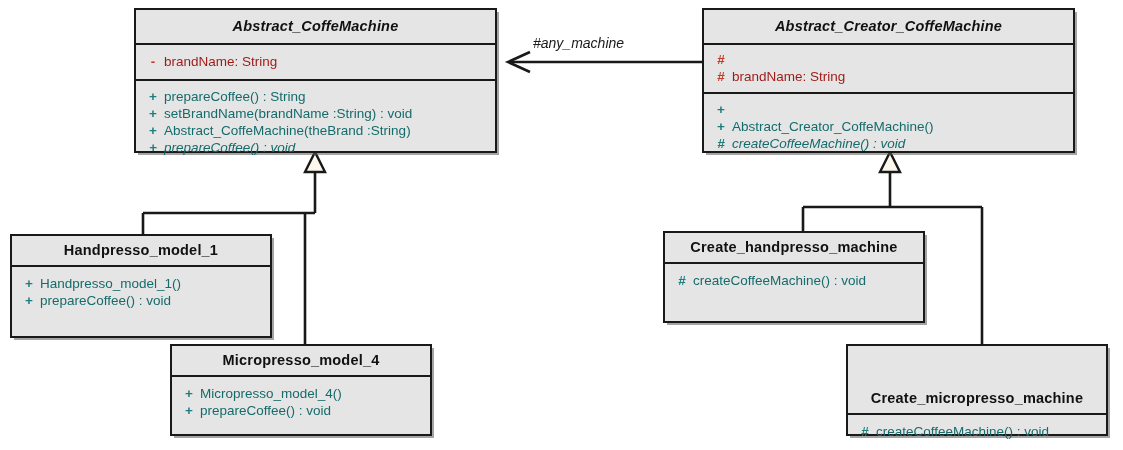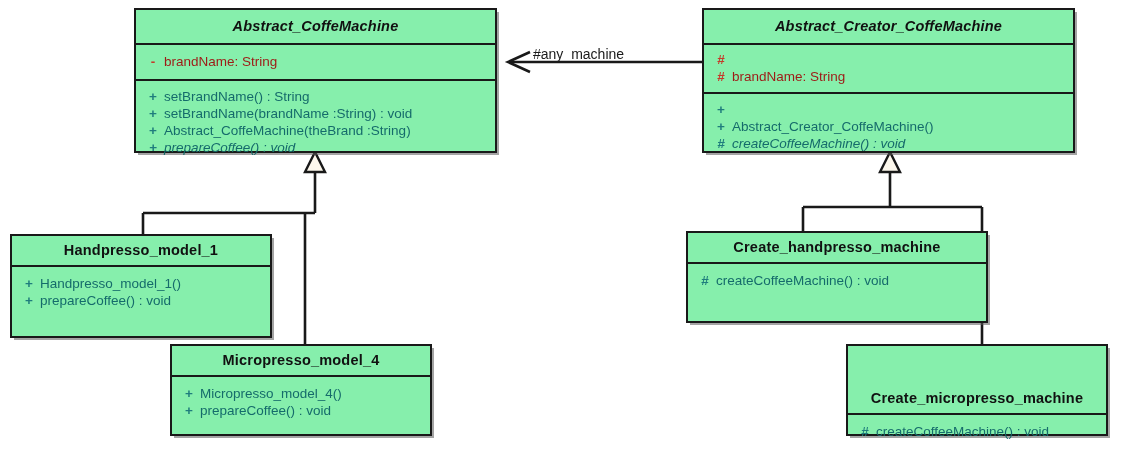--- a/index.html
+++ b/index.html
@@ -1,20 +1,20 @@
 <!DOCTYPE html>
 <html><head>
 <meta charset="utf-8">
 <style>
   html,body{margin:0;padding:0;background:#ffffff;}
   body{width:1123px;height:450px;position:relative;overflow:hidden;
        font-family:"Liberation Sans","DejaVu Sans",sans-serif;}
   #canvas{position:absolute;left:0;top:0;width:1123px;height:450px;}
 
-  .uml-class{position:absolute;background:#86efac;border:2px solid #191919;
+  .uml-class{position:absolute;background:#e5e5e5;border:2px solid #191919;
              box-sizing:border-box;box-shadow:3px 3px 0 -1px rgba(90,90,90,.55);}
   .cname{text-align:center;font-weight:bold;font-size:14.5px;color:#111111;
          letter-spacing:.2px;box-sizing:border-box;width:100%;}
   .cname.abstract{font-style:italic;}
   .compartment{border-top:2px solid #191919;box-sizing:border-box;width:100%;}
   .row{display:flex;align-items:flex-start;font-size:13.5px;line-height:17px;
        white-space:nowrap;}
   .vis{width:22px;flex:0 0 22px;text-align:center;font-weight:bold;}
   .attrs .row{color:#9e1a16;}
   .attrs .vis{color:#c63a2a;}
@@ -50,34 +50,34 @@
 
     <g>
       <path class="edge" d="M 890 207 L 890 172"></path>
       <polygon class="tri" points="890,152 880,172 900,172"></polygon>
       <path class="edge" d="M 803 207 L 982 207"></path>
       <path class="edge" d="M 803 207 L 803 231"></path>
       <path class="edge" d="M 982 207 L 982 344"></path>
     </g>
   </svg>
 
-  <div class="assoc-label" style="left:533px;top:46px;">#any_machine</div>
+  <div class="assoc-label" style="left:533px;top:35px;font-style:italic;">#any_machine</div>
 
   <div class="uml-class" style="left:134px;top:8px;width:363px;height:145px;">
     <div class="cname abstract" style="padding:8px 0 9px;">Abstract_CoffeMachine</div>
     <div class="compartment attrs" style="padding:8px 0 9px 6px;">
       <div class="row">
         <span class="vis">-</span>
         <span>brandName:  String</span>
       </div>
     </div>
     <div class="compartment ops" style="padding:7px 0 6px 6px;">
       <div class="row">
         <span class="vis">+</span>
-        <span>setBrandName() : String</span>
+        <span>prepareCoffee() : String</span>
       </div>
       <div class="row">
         <span class="vis">+</span>
         <span>setBrandName(brandName :String) : void</span>
       </div>
       <div class="row">
         <span class="vis">+</span>
         <span>Abstract_CoffeMachine(theBrand :String)</span>
       </div>
       <div class="row abstract-op">
@@ -134,21 +134,21 @@
         <span class="vis">+</span>
         <span>Micropresso_model_4()</span>
       </div>
       <div class="row">
         <span class="vis">+</span>
         <span>prepareCoffee() : void</span>
       </div>
     </div>
   </div>
 
-  <div class="uml-class" style="left:686px;top:231px;width:302px;height:92px;">
+  <div class="uml-class" style="left:663px;top:231px;width:262px;height:92px;">
     <div class="cname" style="padding:6px 0 7px;">Create_handpresso_machine</div>
     <div class="compartment ops" style="padding:8px 0 6px 6px;">
       <div class="row">
         <span class="vis">#</span>
         <span>createCoffeeMachine() : void</span>
       </div>
     </div>
   </div>
 
   <div class="uml-class" style="left:846px;top:344px;width:262px;height:92px;">

